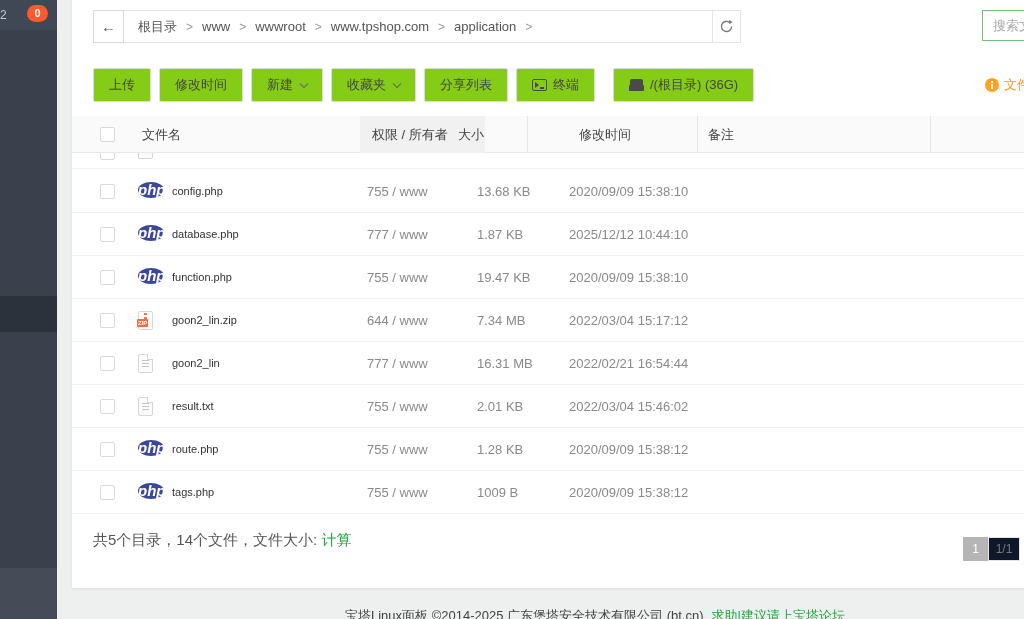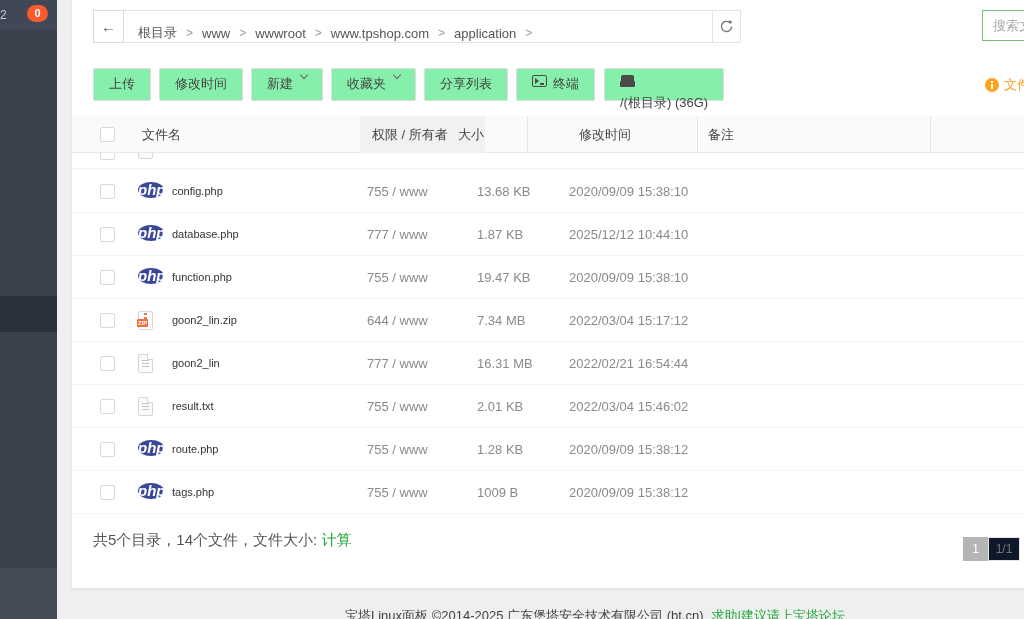--- a/index.html
+++ b/index.html
@@ -21,38 +21,38 @@
 
   
   .card { position:absolute; left:72px; top:0; width:990px; height:588px; background:#fff;
     box-shadow:0 1px 3px rgba(0,0,0,.07); }
 
   
   .nav-bar { position:absolute; left:21px; top:10px; height:33px; display:flex; }
   .back-btn { width:31px; height:33px; border:1px solid #d9d9d9; background:#fff; color:#555;
     font-size:15px; display:flex; align-items:center; justify-content:center; cursor:pointer; }
   .bc-box { width:589px; height:33px; border:1px solid #e4e4e4; border-left:none;
-    display:flex; align-items:flex-end; padding-left:14px; gap:9px; font-size:13px; color:#555;
+    display:flex; align-items:center; padding-left:14px; gap:9px; font-size:13px; color:#555;
     background:#fff; white-space:nowrap; overflow:hidden; }
   .bc-item { cursor:pointer; }
   .bc-sep { color:#9a9a9a; font-size:12px; }
   .refresh-btn { width:29px; height:33px; margin-left:-1px; border:1px solid #e4e4e4;
     background:#fff; display:flex; align-items:center; justify-content:center; cursor:pointer; }
 
   .search-box { position:absolute; left:910px; top:10px; width:110px; height:31px;
     border:1px solid #74bf79; background:#fff; font-size:13px; color:#666; padding:0 10px;
     outline:none; font-family:inherit; }
   .search-box::placeholder { color:#a8a8a8; }
 
   
   .toolbar { position:absolute; left:21px; top:68px; display:flex; align-items:center; }
-  .tb-btn { height:33px; border:1px solid #dcdcdc; border-radius:2px; background:#86efac;
-    font-size:13px; color:#454545; display:flex; gap:6px;
-    padding:6px 15px; margin-right:8px; cursor:pointer; font-family:inherit; white-space:nowrap; }
-  .tb-btn.disk { margin-left:1px;flex-direction:column; }
+  .tb-btn { height:33px; border:1px solid #dcdcdc; border-radius:2px; background:#84cc16;
+    font-size:13px; color:#454545; display:flex; align-items:center; gap:6px;
+    padding:16px 15px; margin-right:8px; cursor:pointer; font-family:inherit; white-space:nowrap; }
+  .tb-btn.disk { margin-left:10px; }
   .chev { width:6px; height:6px; border-right:1px solid #666; border-bottom:1px solid #666;
     display:inline-block; transform:rotate(45deg); margin:-3px 0 0 2px; }
   .term-ic { width:15px; height:12px; border:1px solid #4a4a4a; border-radius:2px;
     position:relative; display:inline-block; flex:none; }
   .term-ic::before { content:""; position:absolute; left:2px; top:2px;
     border-left:4px solid #4a4a4a; border-top:3px solid transparent; border-bottom:3px solid transparent; }
   .term-ic::after { content:""; position:absolute; right:2px; bottom:1px; width:4px; height:2px; background:#4a4a4a; }
   .disk-ic { width:15px; height:13px; position:relative; display:inline-block; flex:none; }
   .disk-ic::before { content:""; position:absolute; left:1px; top:0; width:13px; height:7px;
     background:#4a4a4a; border-radius:2px 2px 0 0; }

